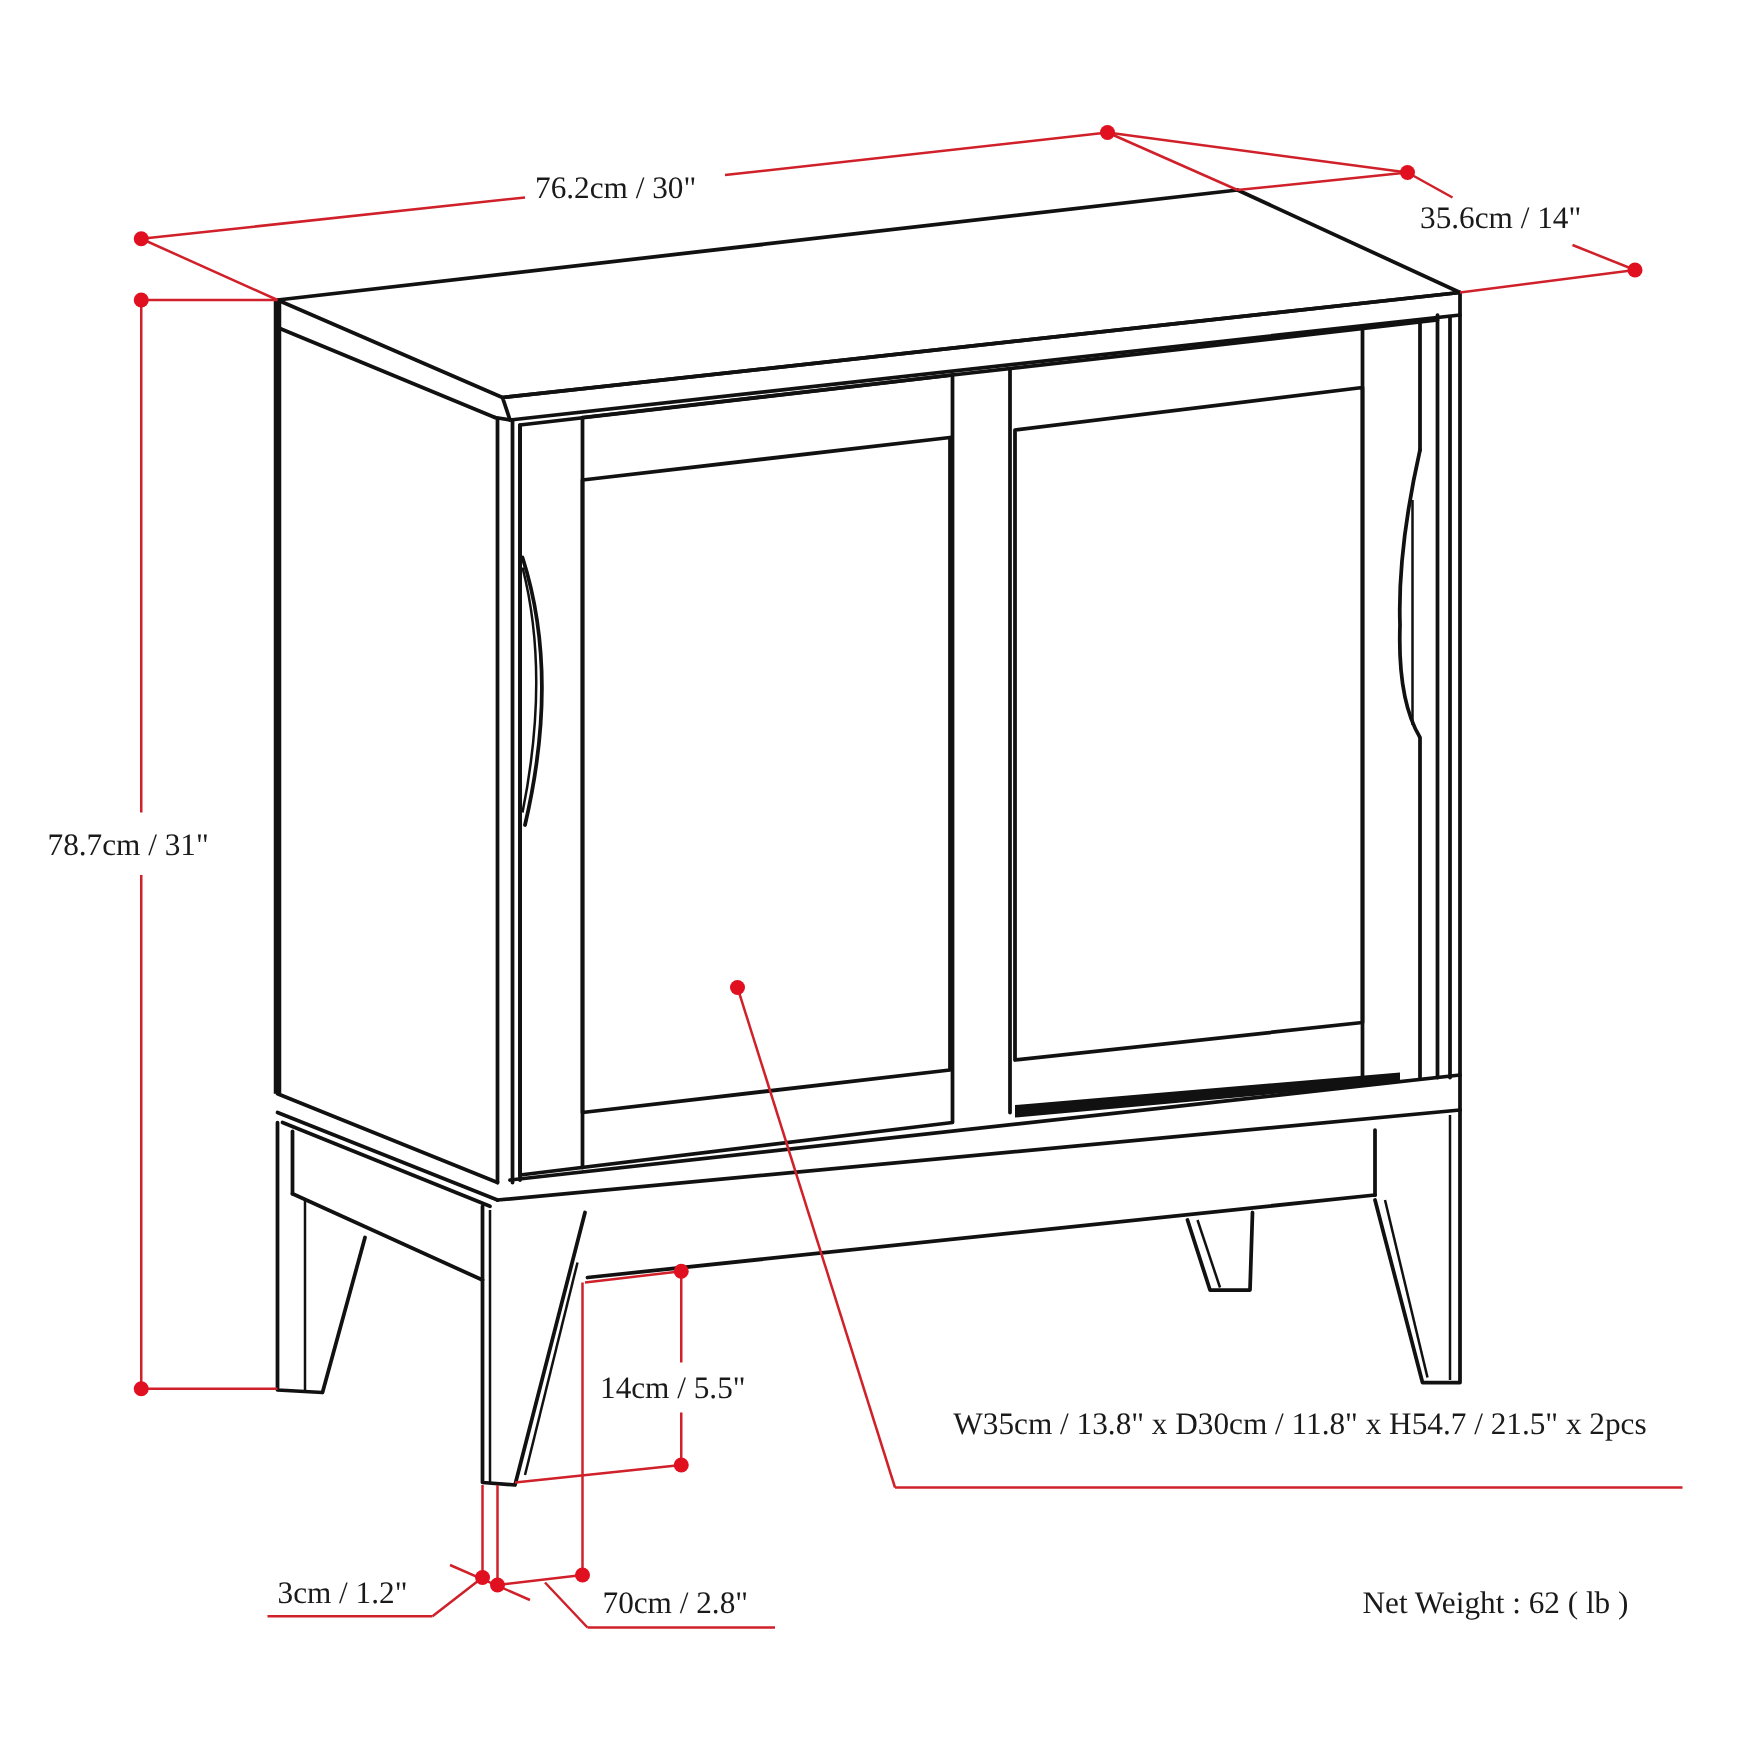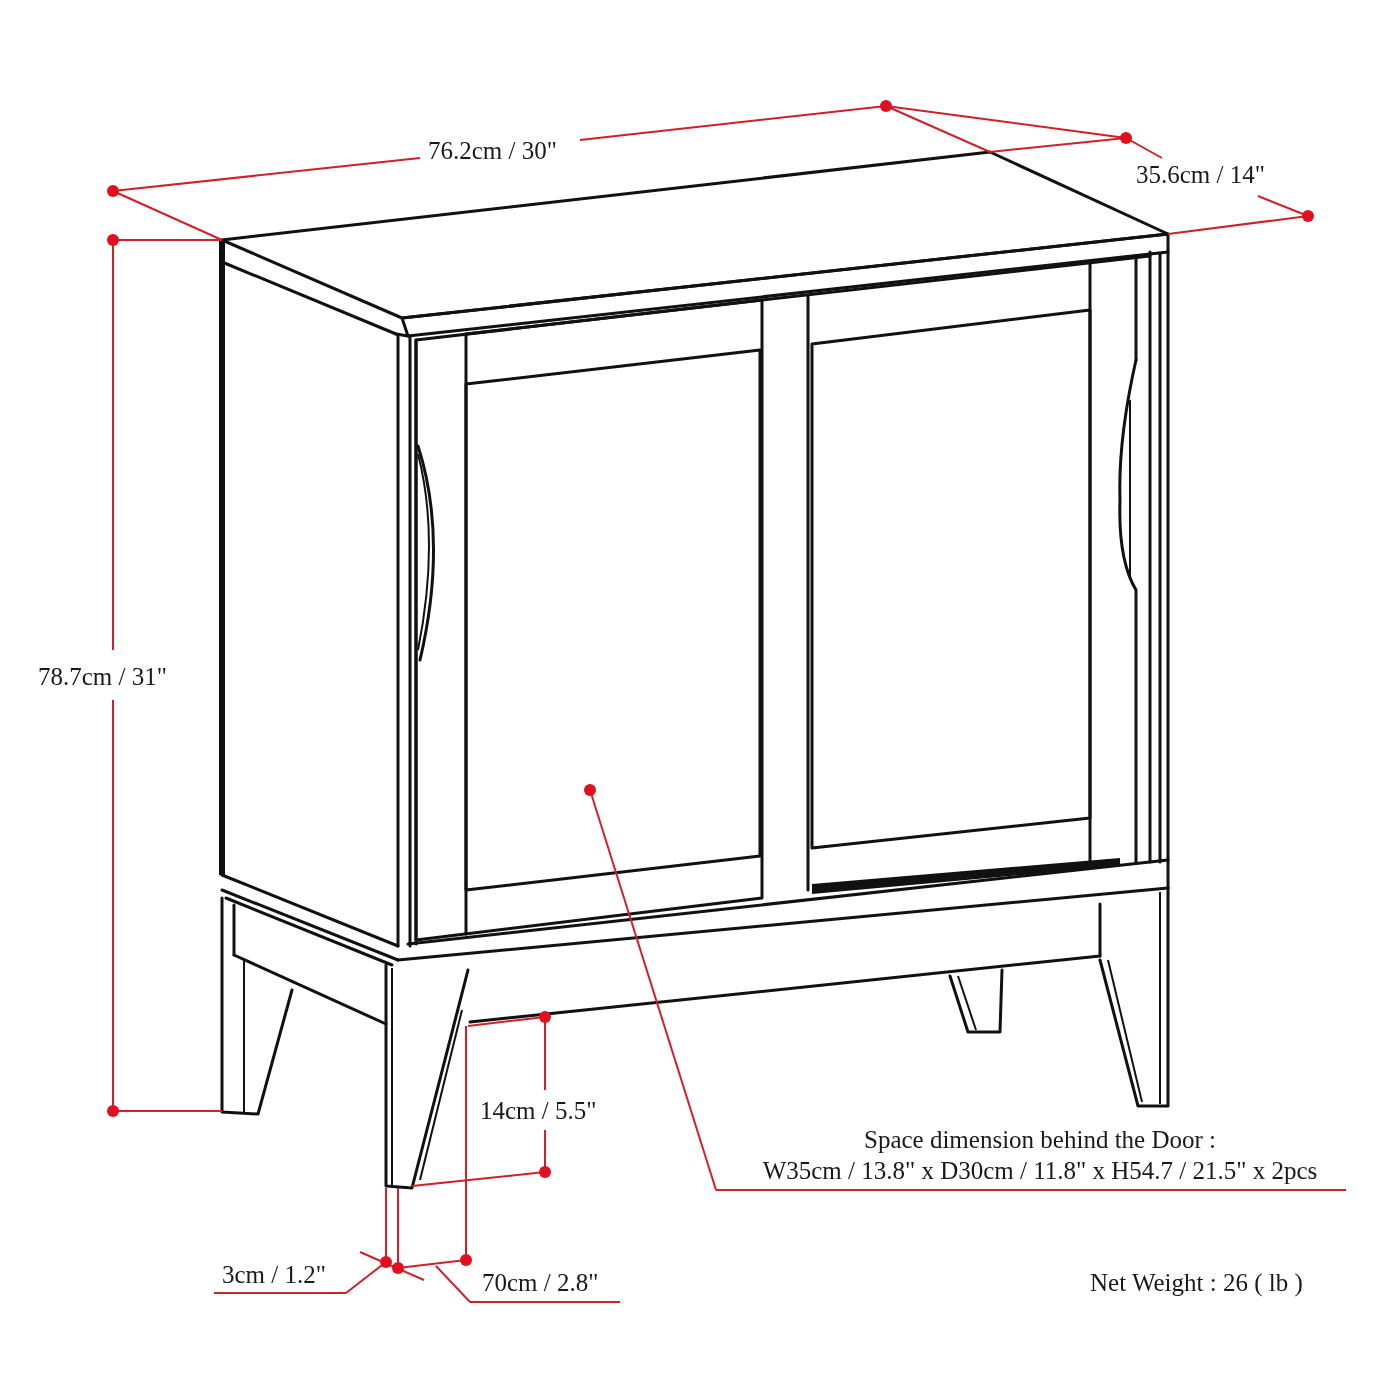--- a/index.html
+++ b/index.html
@@ -156,18 +156,17 @@
   </svg>
 
   <div class="lbl" style="left:428px; top:138px;">76.2cm / 30"</div>
   <div class="lbl" style="left:1136px; top:162px;">35.6cm / 14"</div>
   <div class="lbl" style="left:38px; top:664px;">78.7cm / 31"</div>
   <div class="lbl" style="left:480px; top:1098px;">14cm / 5.5"</div>
   <div class="lbl" style="left:222px; top:1262px;">3cm / 1.2"</div>
   <div class="lbl" style="left:482px; top:1270px;">70cm / 2.8"</div>
 
   <div class="lbl lbl-note" style="left:720px; top:1124px; width:640px;">
-    <div>Space dimension behind the Door :</div>
     <div>W35cm / 13.8" x D30cm / 11.8" x H54.7 / 21.5" x 2pcs</div>
   </div>
 
-  <div class="lbl" style="left:1090px; top:1270px;">Net Weight : 26 ( lb )</div>
+  <div class="lbl" style="left:1090px; top:1270px;">Net Weight : 62 ( lb )</div>
 </div>
 
 </body></html>

